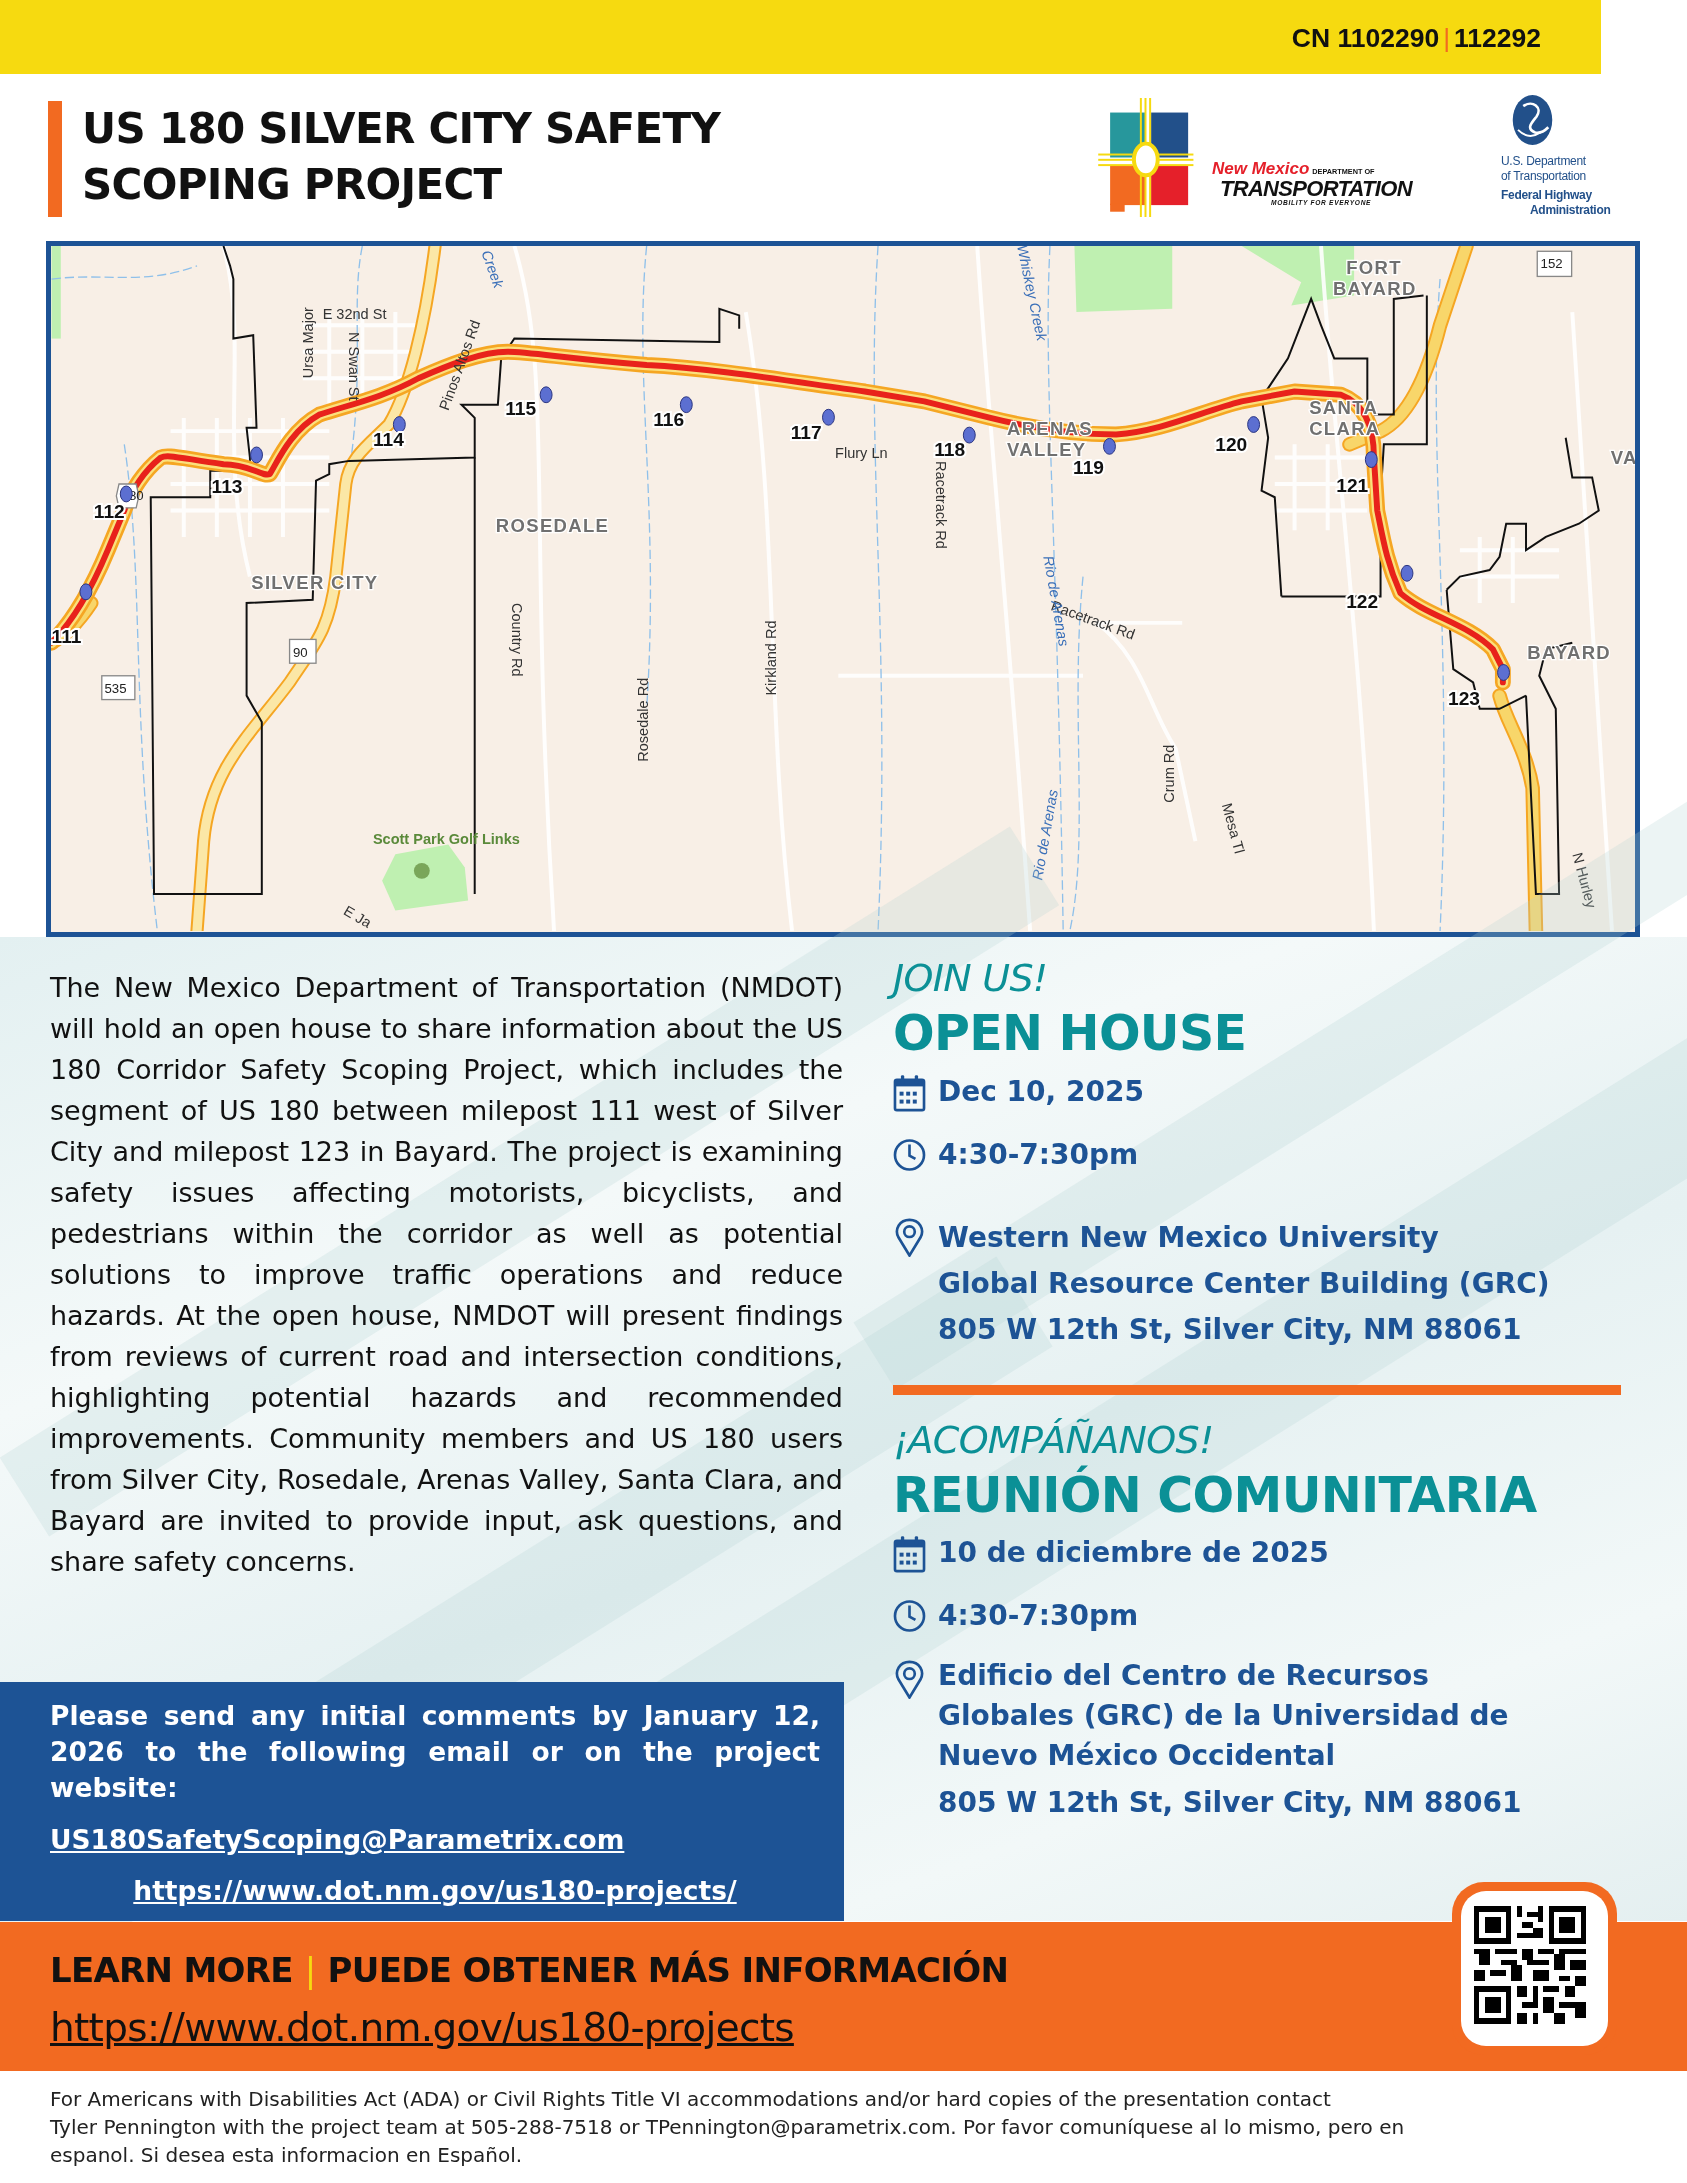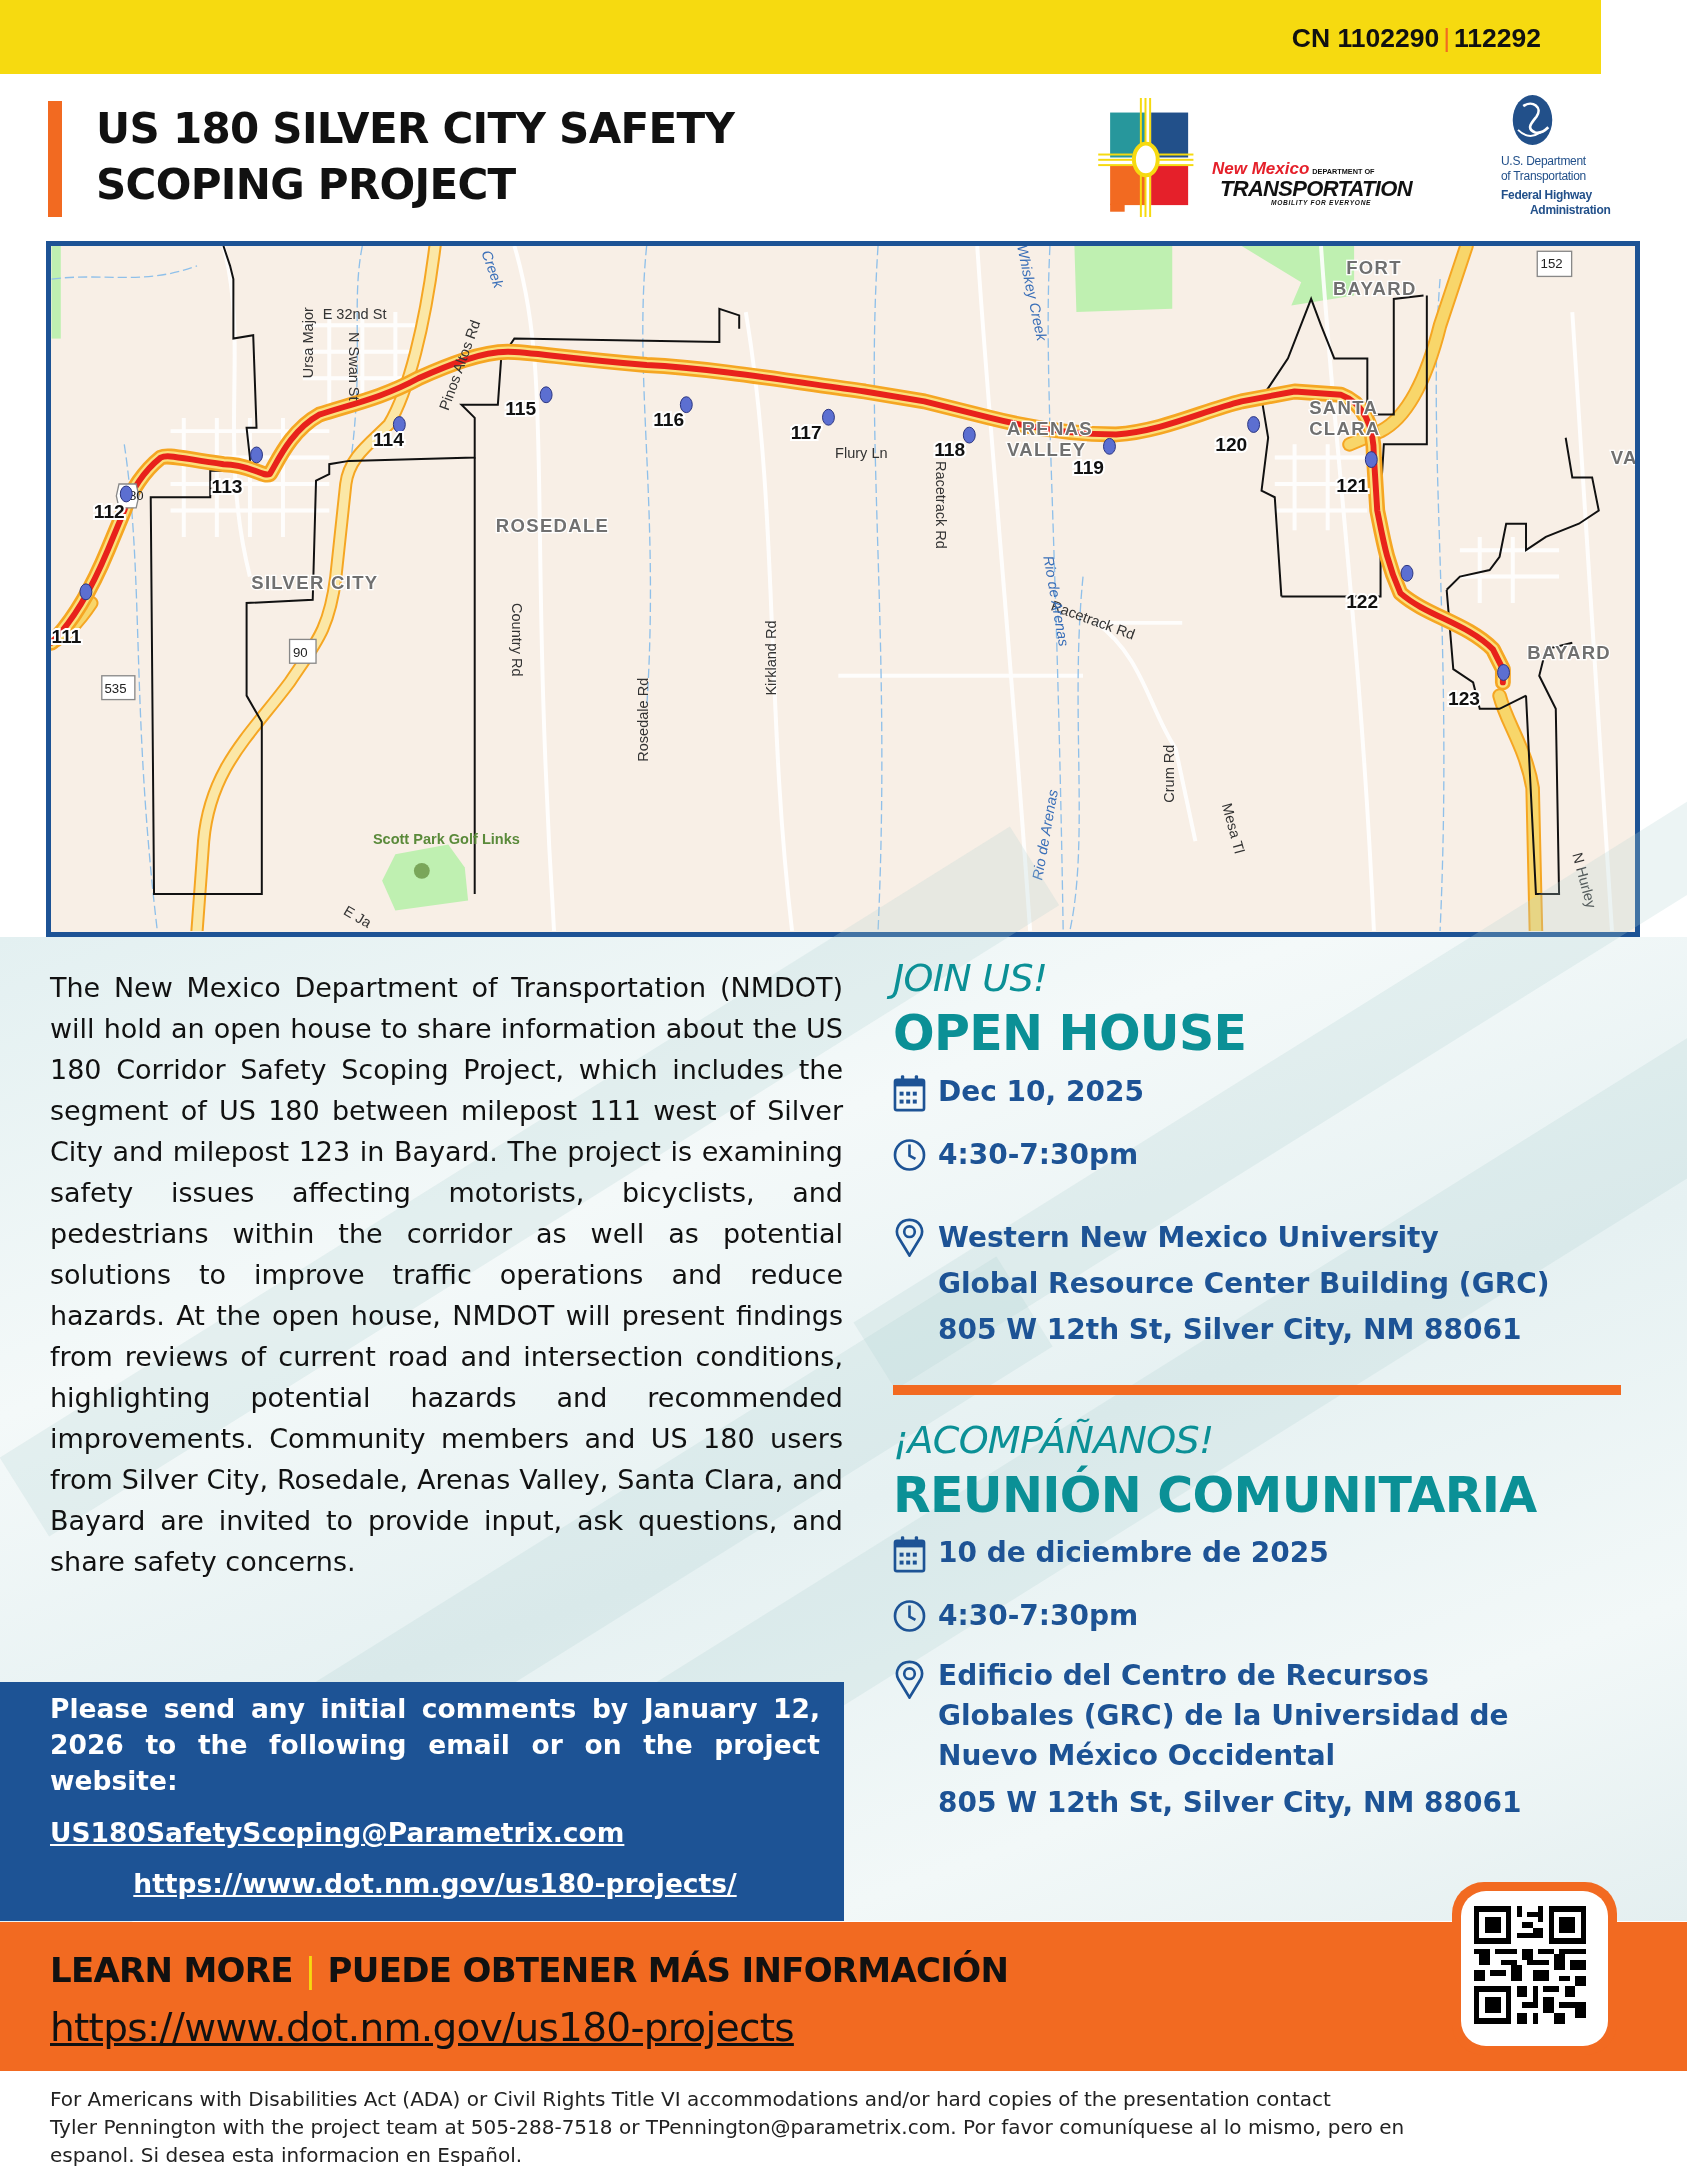--- a/index.html
+++ b/index.html
@@ -3,38 +3,38 @@
 <meta charset="utf-8">
 <style>
   * { box-sizing: border-box; margin: 0; padding: 0; }
   html, body { width: 1687px; height: 2183px; background: #ffffff; overflow: hidden; }
   body { font-family: "Liberation Sans", "DejaVu Sans", sans-serif; position: relative; color: #111; }
 
   .top-band { position: absolute; left: 0; top: 0; width: 1601px; height: 74px; background: #f6da10; }
   .cn { position: absolute; right: 60px; top: 22.5px; font-size: 26.5px; font-weight: 700; color: #111; letter-spacing: 0px; }
   .cn .sep { color: #f26a21; margin: 0 4px; font-weight: 400; }
 
-  .title-wrap { position: absolute; left: 48px; top: 101px; height: 116px; border-left: 14px solid #f26a21; padding-left: 34px; }
+  .title-wrap { position: absolute; left: 48px; top: 101px; height: 116px; border-left: 14px solid #f26a21; padding-left: 20px; }
   .title { font-family: "DejaVu Sans", sans-serif; font-weight: 700; font-size: 42px; line-height: 56px; color: #111; letter-spacing: -0.7px; }
 
   .nmdot-logo { position: absolute; left: 1098px; top: 98px; width: 331px; height: 119px; }
   .fhwa-logo { position: absolute; left: 1501px; top: 93px; width: 132px; height: 132px; }
   .fhwa-text { position: absolute; left: 0; top: 61px; color: #22508a; font-size: 12px; line-height: 14.6px; letter-spacing: -0.3px; }
   .fhwa-text b { font-weight: 700; }
 
   .map-box { position: absolute; left: 46px; top: 241px; width: 1594px; height: 696px; border: 5.3px solid #1d5395; background: #f8efe6; overflow: hidden; }
   .map-box svg { position: absolute; left: 0; top: 0; }
 
   .photo-bg { position: absolute; left: 0; top: 937px; width: 1687px; height: 984px;
     background: linear-gradient(160deg, #e3f0f1 0%, #f4f9f9 30%, #e6f1f2 55%, #f2f8f8 80%, #e4eff0 100%); }
   .photo-bg .stripe { position: absolute; background: rgba(180,210,212,0.25); transform: rotate(-32deg); }
 
   .body-text { position: absolute; left: 50px; top: 967px; width: 793px; font-family: "DejaVu Sans", sans-serif; font-size: 27px; line-height: 41px; text-align: justify; color: #111; font-weight: 400; }
 
-  .comment-box { position: absolute; left: 0; top: 1682px; width: 844px; height: 239px; background: #1d5395; color: #fff; padding: 9px 24px 0 50px; font-family: "DejaVu Sans", sans-serif; }
+  .comment-box { position: absolute; left: 0; top: 1682px; width: 844px; height: 239px; background: #1d5395; color: #fff; padding: 16px 24px 0 50px; font-family: "DejaVu Sans", sans-serif; }
   .comment-box .lead { font-size: 26.5px; font-weight: 700; line-height: 36px; text-align: justify; }
   .comment-box .link { display: block; font-size: 26.5px; font-weight: 700; line-height: 36px; text-decoration: underline; color: #fff; margin-top: 16px; }
   .comment-box .link + .link { margin-top: 14.6px; text-align: center; }
 
   .right-col { position: absolute; left: 893px; top: 953px; width: 748px; font-family: "DejaVu Sans", sans-serif; }
   .join { color: #0b9096; font-size: 38px; font-style: italic; font-weight: 400; line-height: 50px; letter-spacing: -0.7px; }
   .big-head { color: #0b9096; font-size: 49px; font-weight: 700; line-height: 62px; letter-spacing: -0.7px; }
   .info-row { display: flex; align-items: flex-start; color: #1d5395; font-size: 28px; font-weight: 700; line-height: 44px; }
   .info-row .ic { width: 33px; height: 40px; margin-right: 12px; flex: none; margin-top: 2.6px; }
   .info-row .lines span { display: block; }

